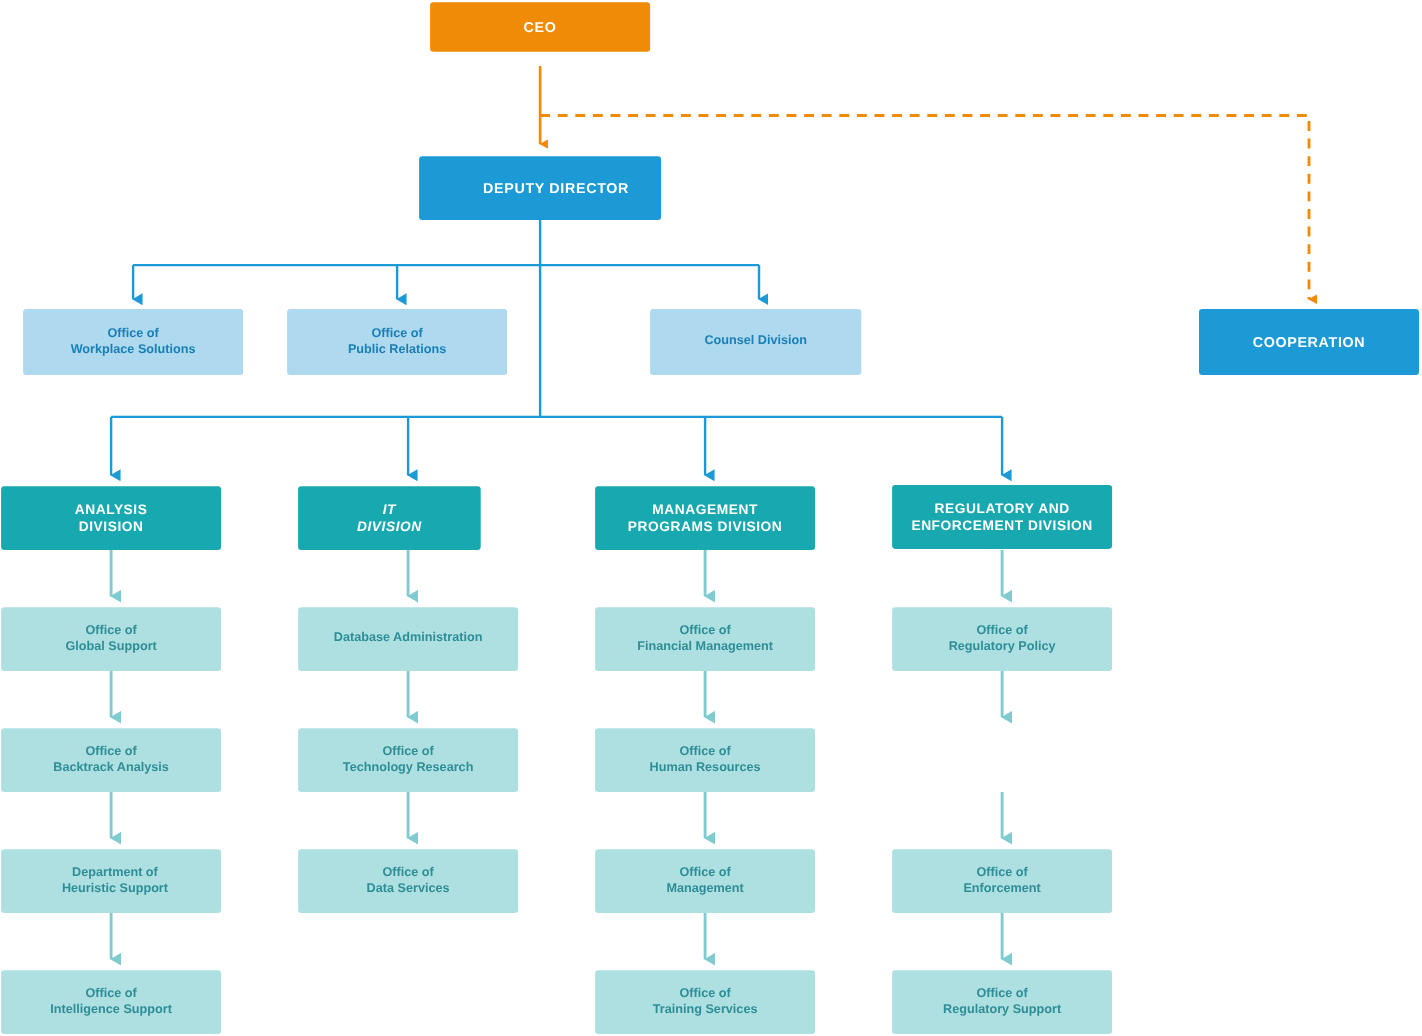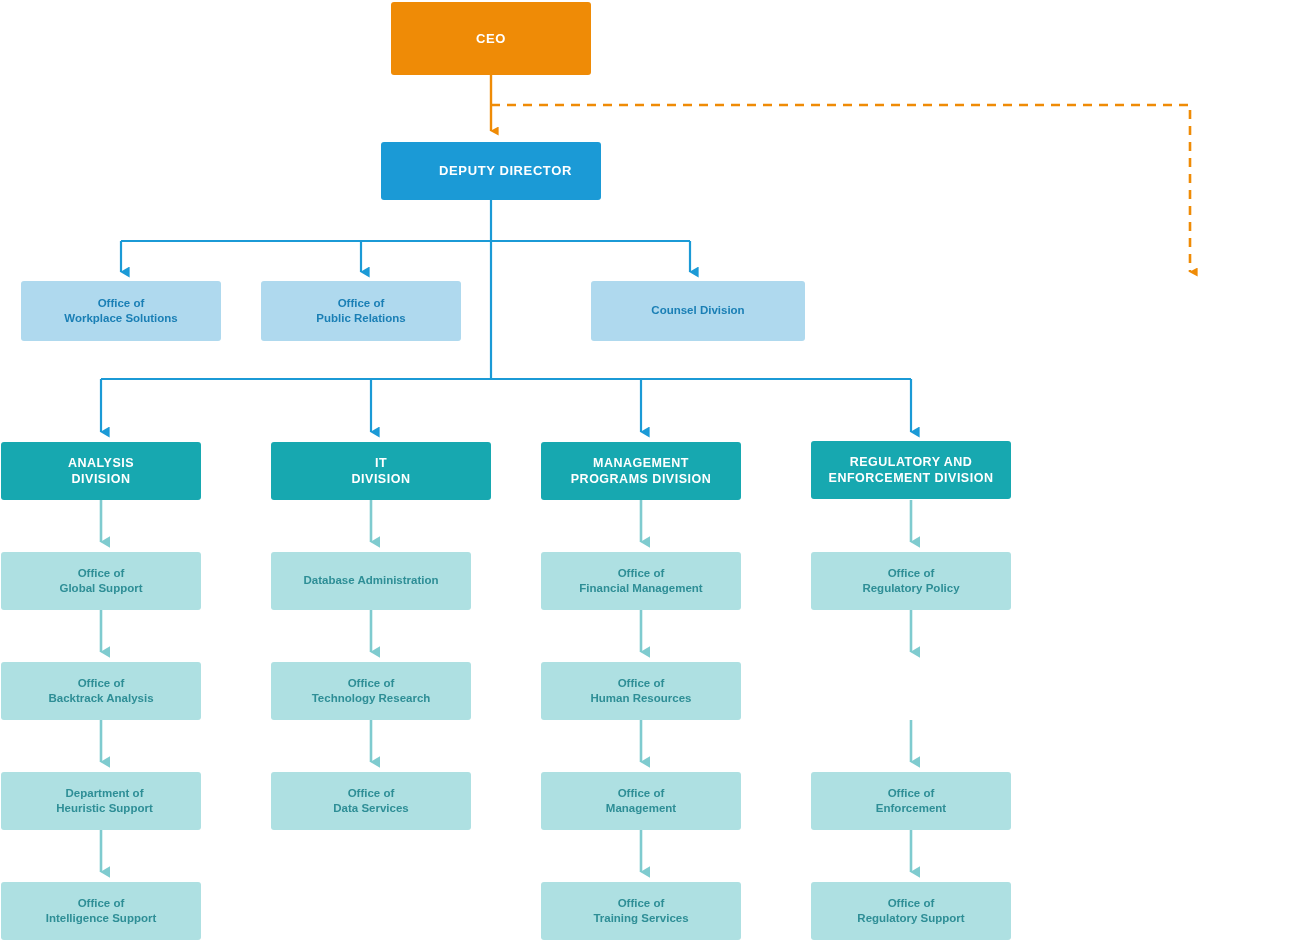--- a/index.html
+++ b/index.html
@@ -114,37 +114,38 @@
     </g>
 
     <g>
       <path d="M911,500 L911,542" stroke="#7FCBCF" stroke-width="2.6" fill="none" marker-end="url(#ar-tl)"></path>
       <path d="M911,610 L911,652" stroke="#7FCBCF" stroke-width="2.6" fill="none" marker-end="url(#ar-tl)"></path>
       <path d="M911,720 L911,762" stroke="#7FCBCF" stroke-width="2.6" fill="none" marker-end="url(#ar-tl)"></path>
       <path d="M911,830 L911,872" stroke="#7FCBCF" stroke-width="2.6" fill="none" marker-end="url(#ar-tl)"></path>
     </g>
   </svg>
 
-  <div class="node n-ceo" style="left:391px;top:2px;width:200px;height:73px;">CEO</div>
+  <div class="node n-ceo" style="left:391px;top:2px;width:200px;height:45px;">CEO</div>
 
   <div class="node n-deputy" style="left:381px;top:142px;width:220px;height:58px;">DEPUTY DIRECTOR</div>
 
+  <div class="node n-coop" style="left:1090px;top:281px;width:200px;height:60px;">COOPERATION</div>
 
   <div class="node n-office-blue" style="left:21px;top:281px;width:200px;height:60px;">Office of
 Workplace Solutions</div>
 
   <div class="node n-office-blue" style="left:261px;top:281px;width:200px;height:60px;">Office of
 Public Relations</div>
 
-  <div class="node n-office-blue" style="left:591px;top:281px;width:214px;height:60px;">Counsel Division</div>
+  <div class="node n-office-blue" style="left:591px;top:281px;width:192px;height:60px;">Counsel Division</div>
 
   <div class="node n-division" style="left:1px;top:442px;width:200px;height:58px;">ANALYSIS
 DIVISION</div>
 
-  <div class="node n-division" style="left:271px;top:442px;width:220px;height:58px;">IT
+  <div class="node n-division" style="left:271px;top:442px;width:166px;height:58px;font-style:italic;">IT
 DIVISION</div>
 
   <div class="node n-division" style="left:541px;top:442px;width:200px;height:58px;">MANAGEMENT
 PROGRAMS DIVISION</div>
 
   <div class="node n-division" style="left:811px;top:441px;width:200px;height:58px;">REGULATORY AND
 ENFORCEMENT DIVISION</div>
 
   <div class="node n-office-teal" style="left:1px;top:552px;width:200px;height:58px;">Office of
 Global Support</div>

